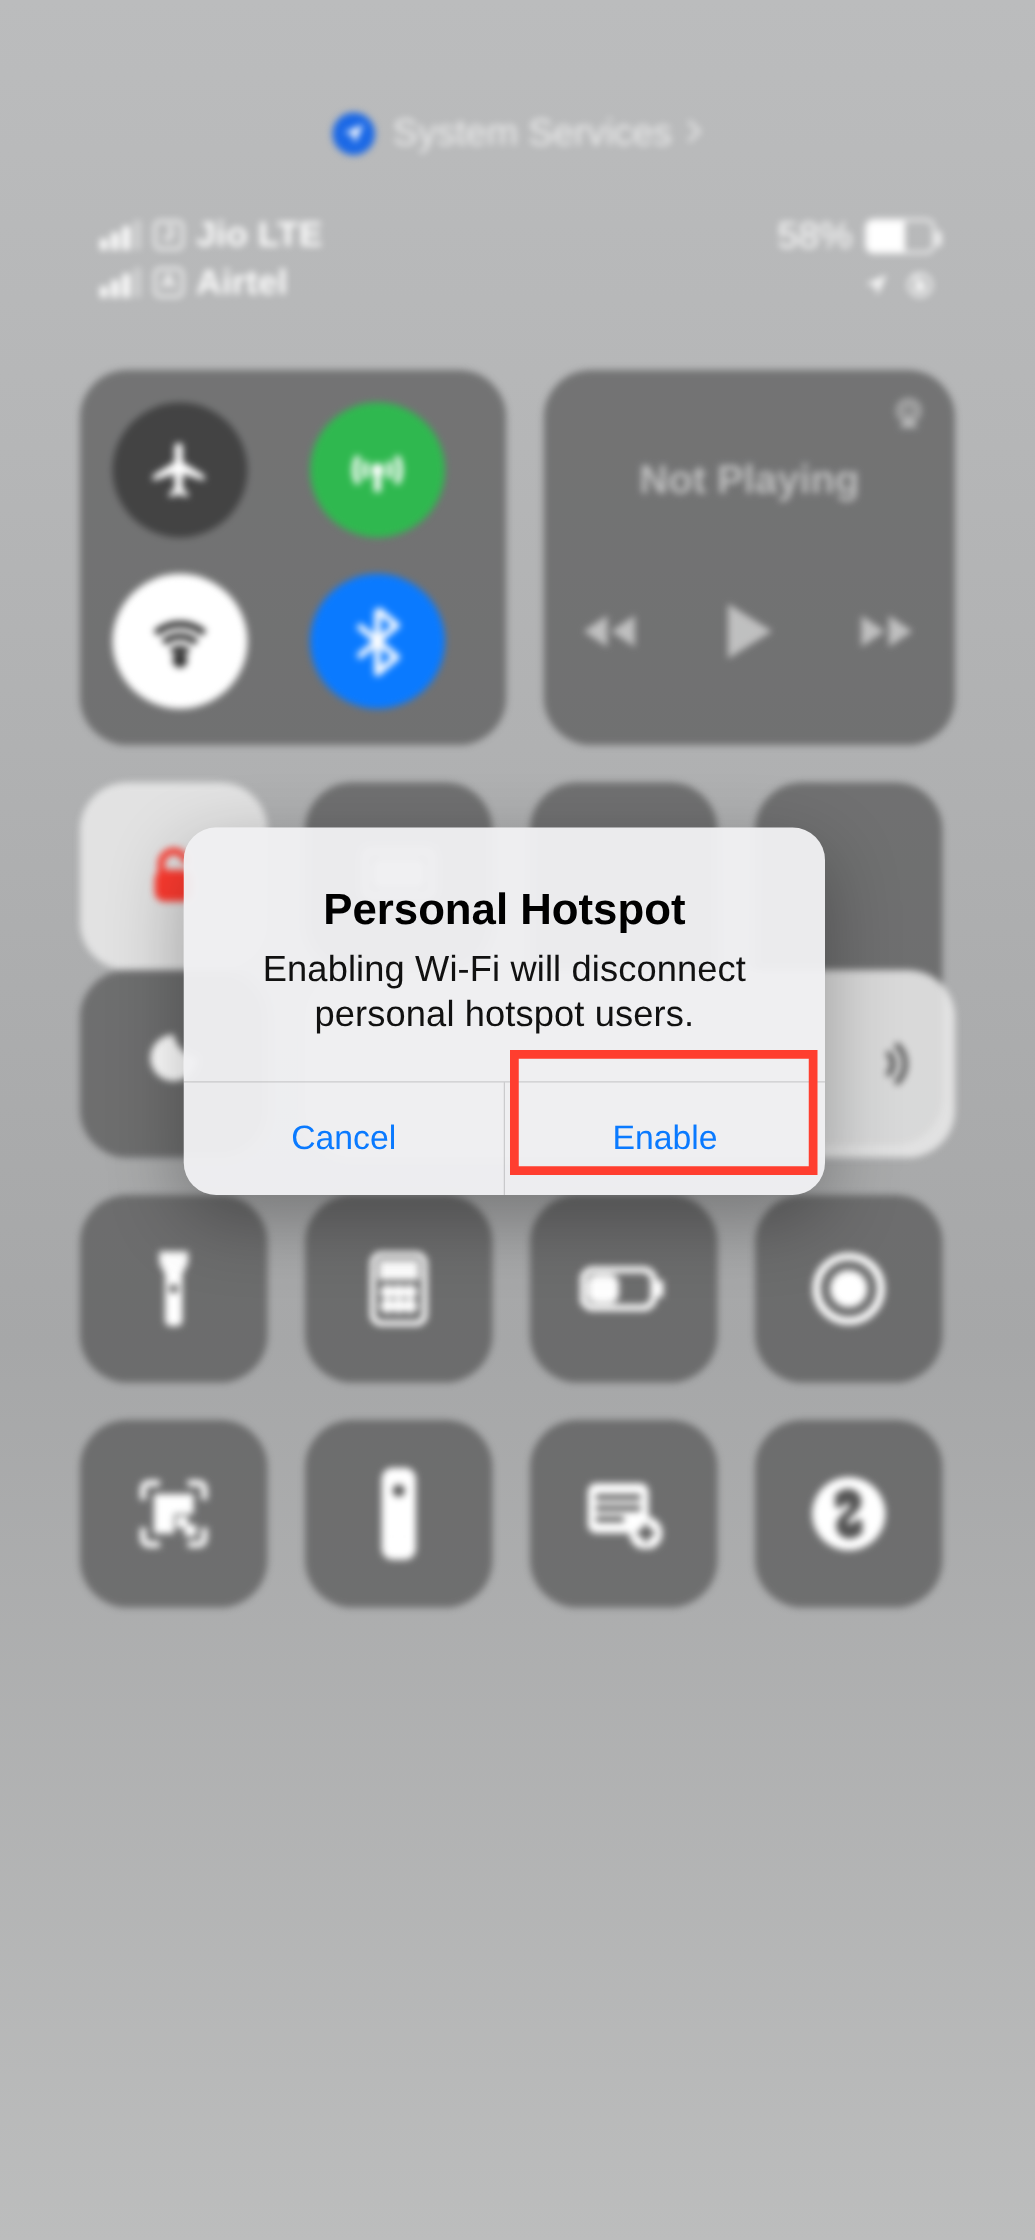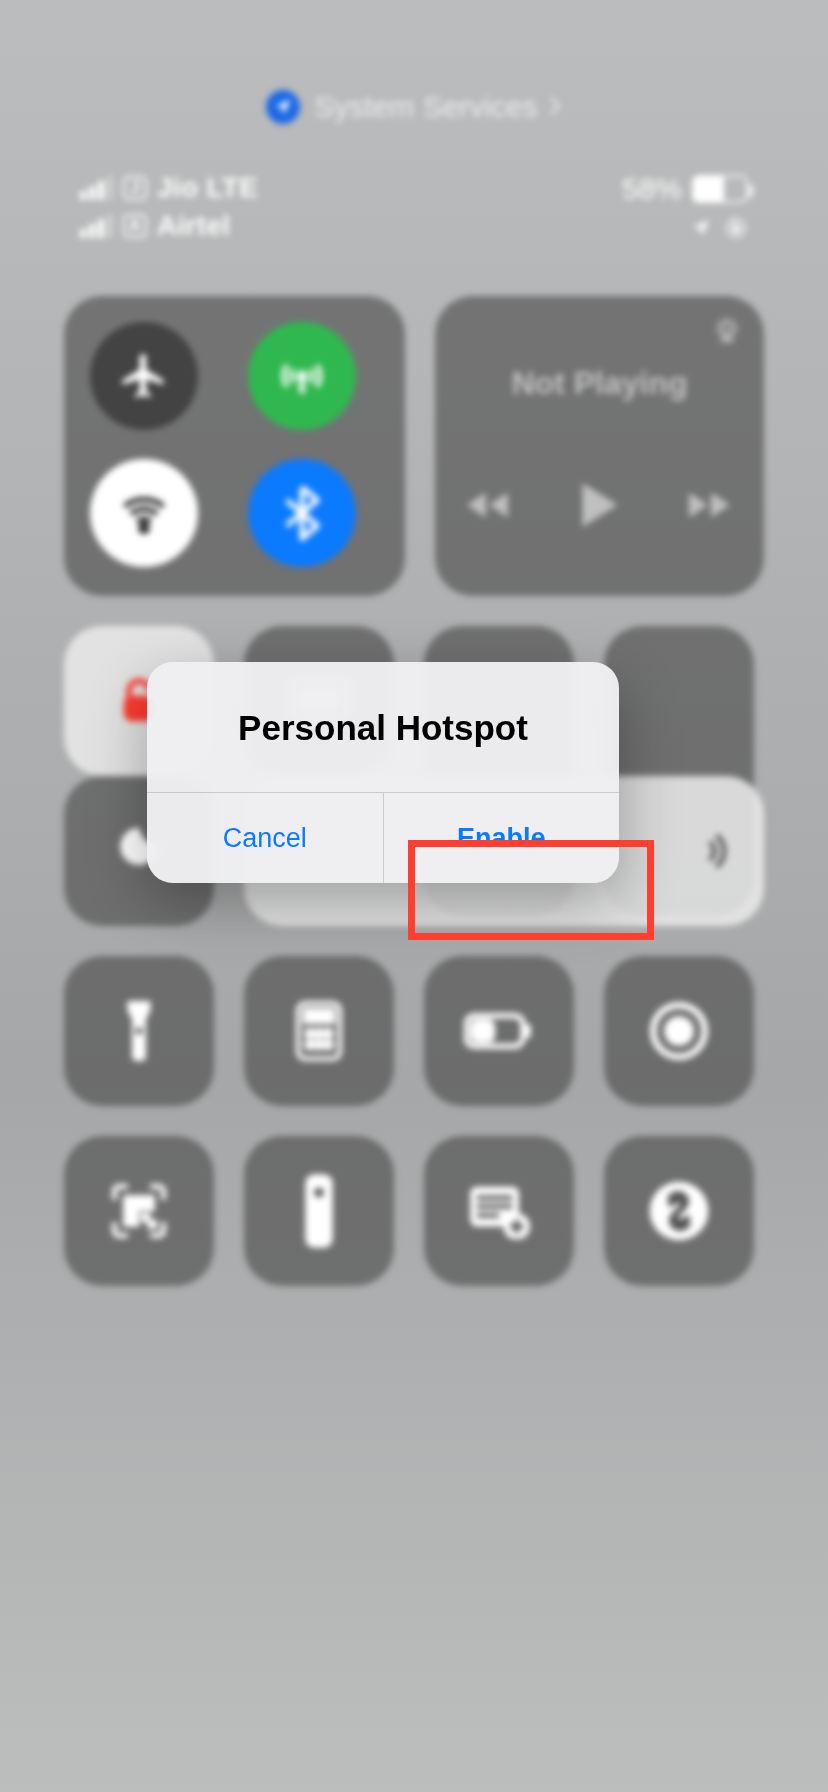--- a/index.html
+++ b/index.html
@@ -74,34 +74,34 @@
     .cbtn.white{background:#fff;}
     .cbtn.blue{background:#0a7aff;}
     .media{ display:flex; flex-direction:column; align-items:center; justify-content:space-around; padding:28px 20px; }
     .np-label{ color:rgba(255,255,255,.55); font-size:32px; font-weight:600; }
     .controls{ display:flex; gap:70px; align-items:center; }
     .controls svg{ opacity:.55; }
     .airplay-corner{position:absolute;top:20px;right:22px;opacity:.5;}
     .lock-partial{ color:#ff3b30; }
     .slider-tall{ height:290px; }
     .alert {
-      position:absolute; left:147px; width:472px; top:662px;
+      position:absolute; left:147px; width:513px; top:662px;
       background: rgba(240,240,242,.97);
       border-radius: 26px;
       overflow:hidden;
       box-shadow: 0 20px 60px rgba(0,0,0,.3);
     }
     .alert-head{ padding:46px 30px 34px; text-align:center; }
     .alert-title{ font-size:35px; font-weight:700; color:#000; margin-bottom:10px;}
     .alert-msg{ font-size:29px; color:#111; line-height:1.25; letter-spacing:.1px;}
     .alert-sep{ height:1px; background:rgba(0,0,0,.15);}
     .alert-btns{ display:flex; height:90px;}
     .alert-btn{ flex:1; display:flex; align-items:center; justify-content:center;
       font-size:27px; color:#0a7aff; font-weight:400;}
-    .alert-btn.bold{ font-weight:700; }
+    .alert-btn.bold{ font-weight:400; }
     .alert-vsep{ width:1px; background:rgba(0,0,0,.15);}
     .highlight{
       position:absolute; border:7px solid #ff3e2f; pointer-events:none;
       left:408px; top:840px; width:246px; height:100px;
     }
   </style>
 </head>
 <body>
 
 <div class="blur-layer">
@@ -318,20 +318,21 @@
       </div>
     </div>
 
   </div>
 </div>
 
 <div class="crisp-layer">
   <div class="alert">
     <div class="alert-head">
       <div class="alert-title">Personal Hotspot</div>
+      <div class="alert-msg">Enabling Wi-Fi will disconnect personal hotspot users.</div>
     </div>
     <div class="alert-sep"></div>
     <div class="alert-btns">
       <div class="alert-btn">Cancel</div>
       <div class="alert-vsep"></div>
       <div class="alert-btn bold">Enable</div>
     </div>
   </div>
   <div class="highlight"></div>
 </div>

